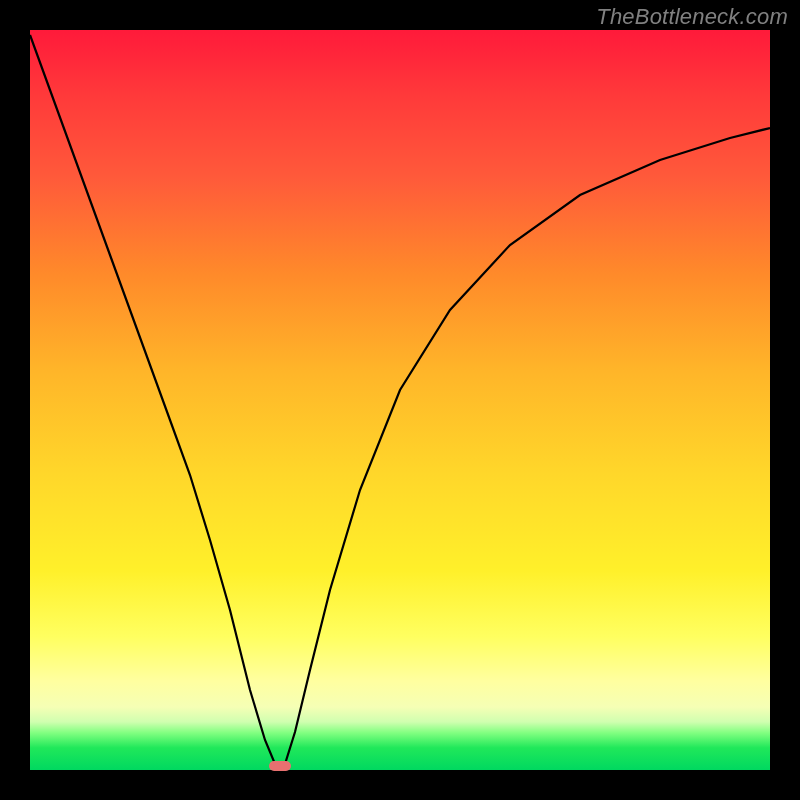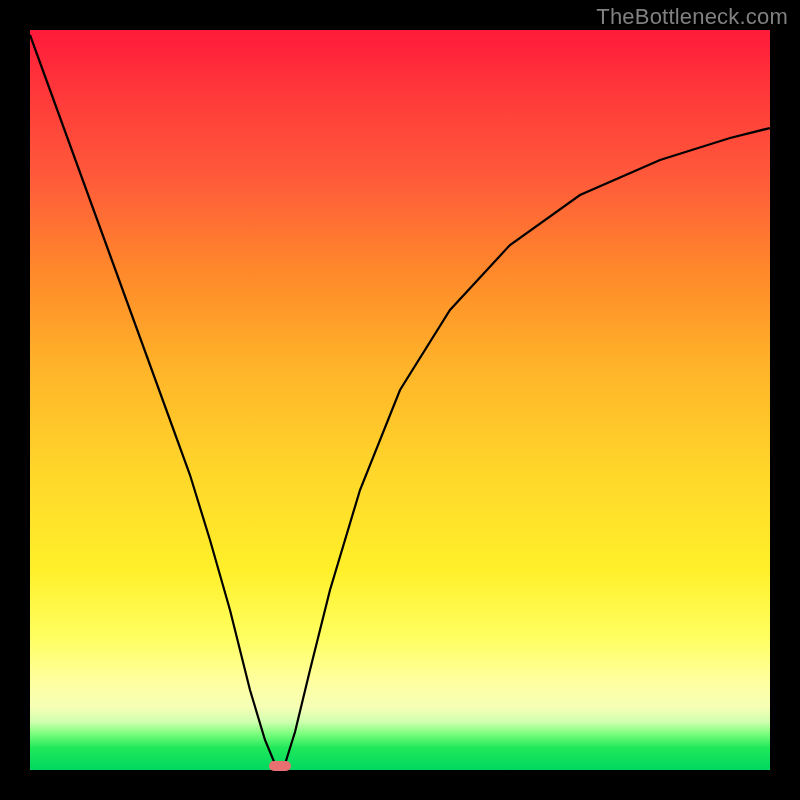--- a/index.html
+++ b/index.html
@@ -57,20 +57,21 @@
     background: #e87070;
   }
   .watermark {
     position: absolute;
     top: 4px;
     right: 12px;
     font-size: 22px;
     font-weight: 500;
     color: #808080;
     letter-spacing: 0.2px;
+    font-style: italic;
   }
 </style>
 </head>
 <body>
 
 <div class="frame">
   <div class="plot">
     <svg class="curve-svg" viewBox="0 0 740 740" preserveAspectRatio="none">
       <path id="curve-path" d="M0.0 5.0 L20.0 60.0 L40.0 115.0 L60.0 170.0 L80.0 225.0 L100.0 280.0 L120.0 335.0 L140.0 390.0 L160.0 445.0 L180.0 510.0 L200.0 580.0 L220.0 660.0 L235.0 710.0 L245.0 734.0 L250.0 740.0 L255.0 734.0 L265.0 702.0 L280.0 640.0 L300.0 560.0 L330.0 460.0 L370.0 360.0 L420.0 280.0 L480.0 215.0 L550.0 165.0 L630.0 130.0 L700.0 108.0 L740.0 98.0" fill="none" stroke="#000" stroke-width="2.2"></path>
     </svg>

